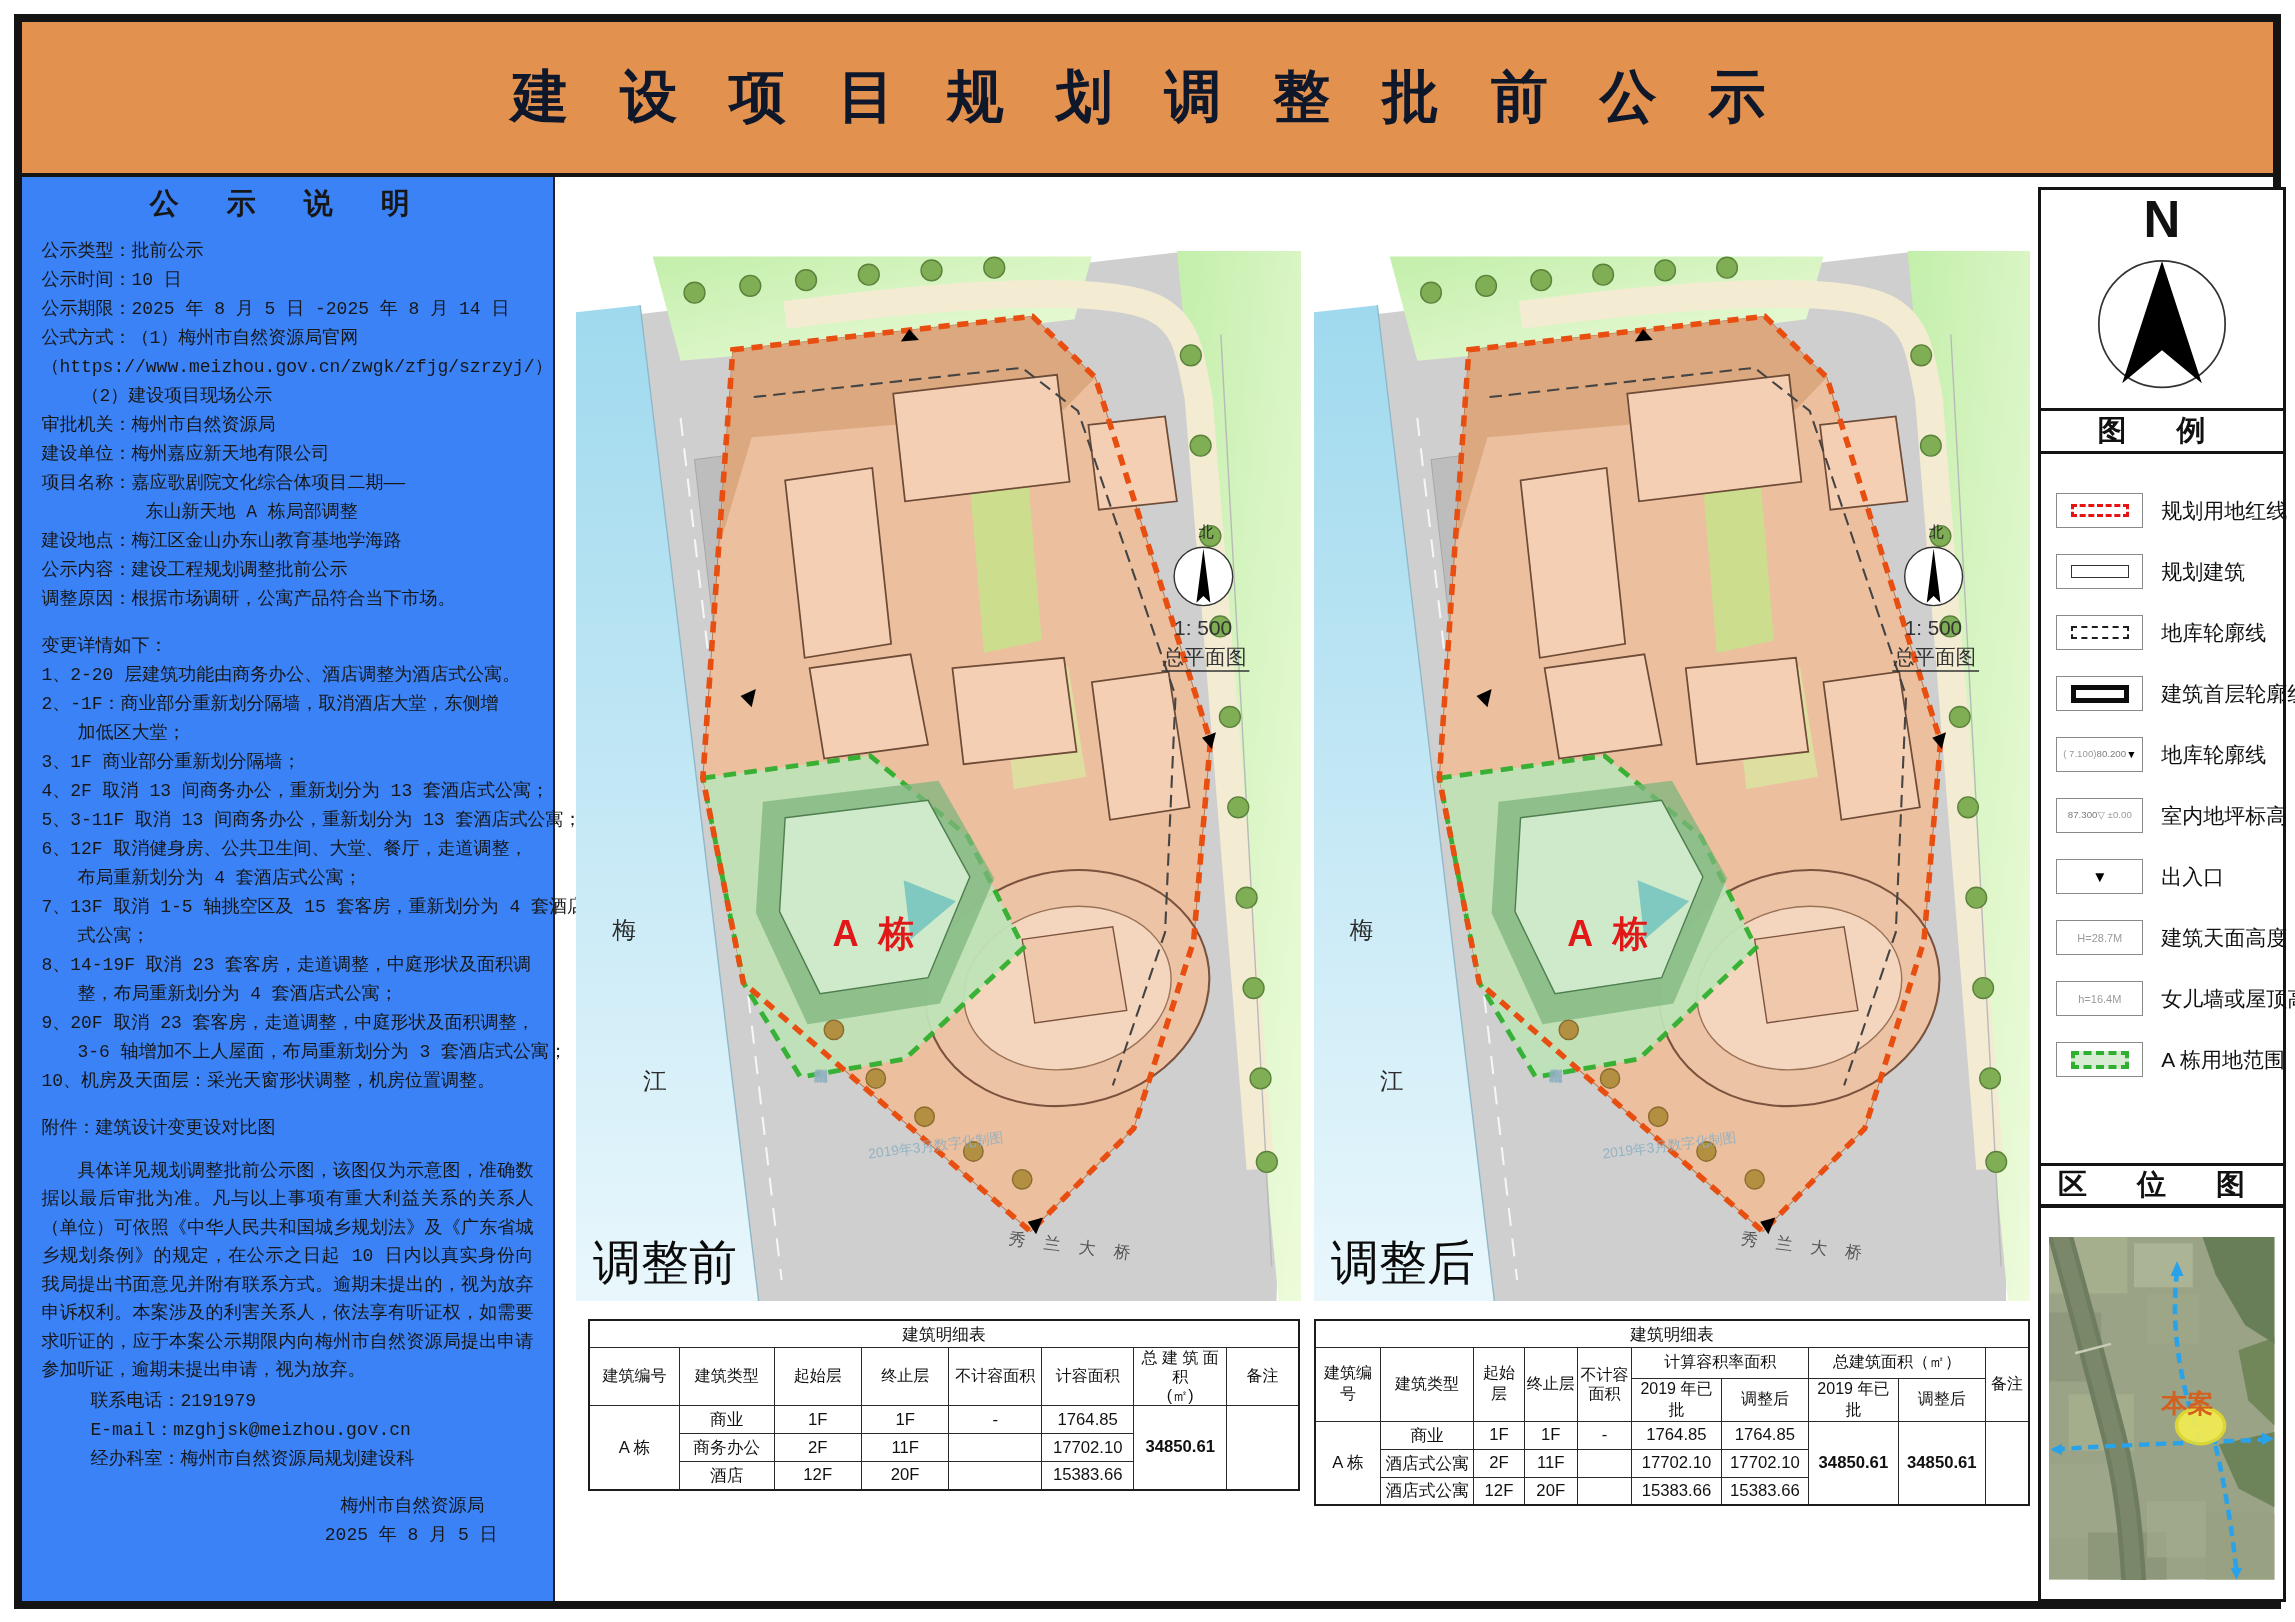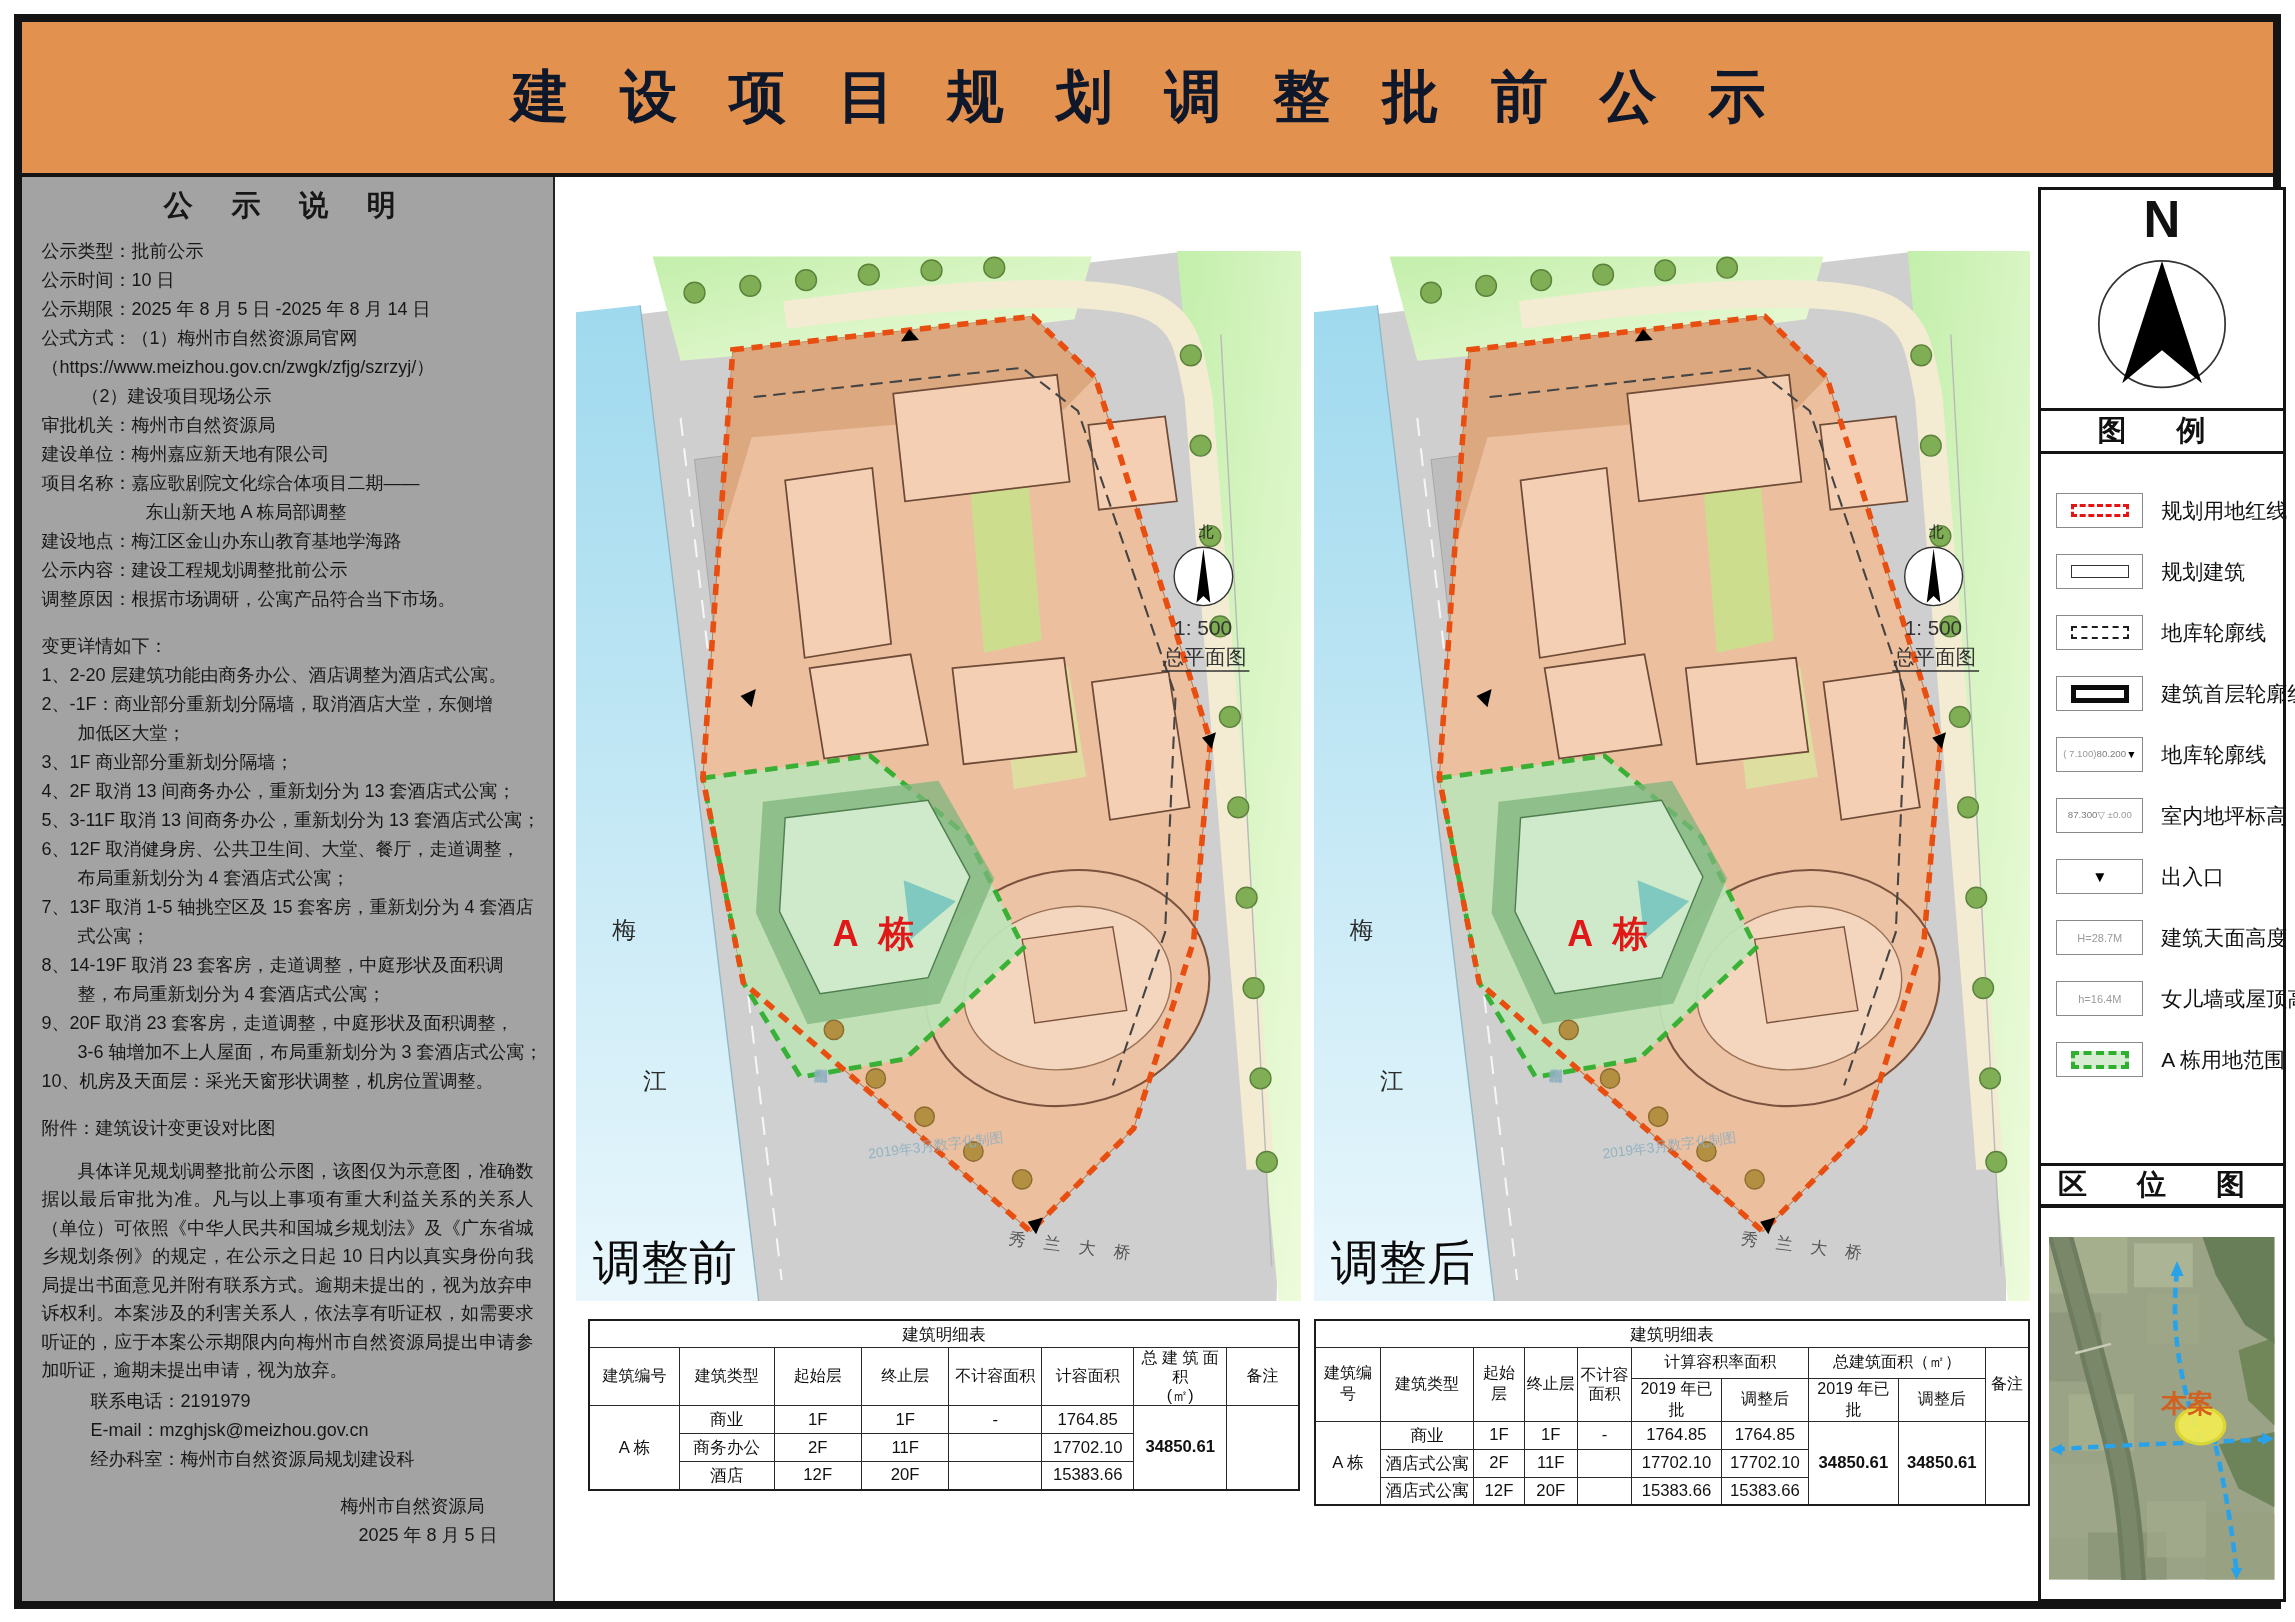--- a/index.html
+++ b/index.html
@@ -2,21 +2,21 @@
 <html style="font-size:11px"><head>
 <meta charset="utf-8">
 <style>
   html,body{margin:0;padding:0;background:#fff;}
   .page{position:relative;width:2295px;height:1623px;background:#fff;font-family:"Liberation Sans","DejaVu Sans",sans-serif;color:#111;}
   .frame{position:absolute;left:14px;top:14px;right:14px;bottom:14px;border:8.3px solid #141414;background:#fff;}
   
   .header{position:absolute;left:0;top:0;right:0;height:151px;background:#E2914E;border-bottom:4.2px solid #141414;display:flex;align-items:center;justify-content:center;}
   .header h1{margin:0;font-size:57px;font-weight:700;letter-spacing:18px;color:#0f172a;}
   
-  .sidebar{position:absolute;left:0;top:155px;width:533px;bottom:0;background:#a3a3a3;border-right:2.1px solid #222;box-sizing:border-box;padding:9.7px 19.4px 0 19.4px;font-size:18px;line-height:29px;color:#171717;}
+  .sidebar{position:absolute;left:0;top:155px;width:533px;bottom:0;background:#3b82f6;border-right:2.1px solid #222;box-sizing:border-box;padding:9.7px 19.4px 0 19.4px;font-size:18px;line-height:29px;color:#171717;font-family:Liberation Mono, monospace;}
   .sb-title{text-align:center;font-size:29px;font-weight:700;letter-spacing:15.3px;margin:4.2px 0 16.7px 0;}
   .sb-line{white-space:nowrap;}
   .ind1{padding-left:40px;}
   .ind2{padding-left:104px;}
   .cont{padding-left:36px;}
   .sb-gap{height:18px;}
   .sb-legal{text-align:justify;text-indent:2em;margin:14px 0 2px 0;line-height:28.5px;}
   .sb-center{padding-left:49px;}
   .sb-sign{ text-align:right;padding-right:49px;}
   .sb-signdate{text-align:right;padding-right:36px;}

